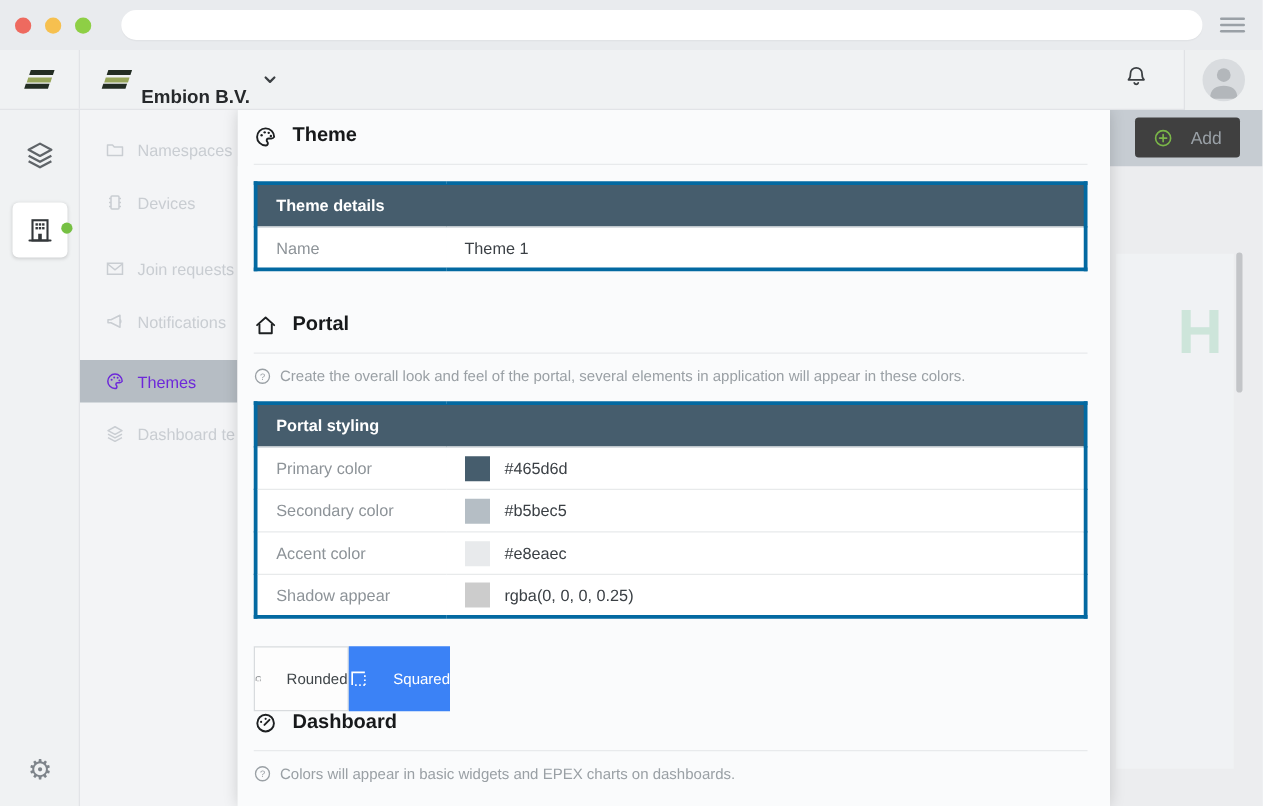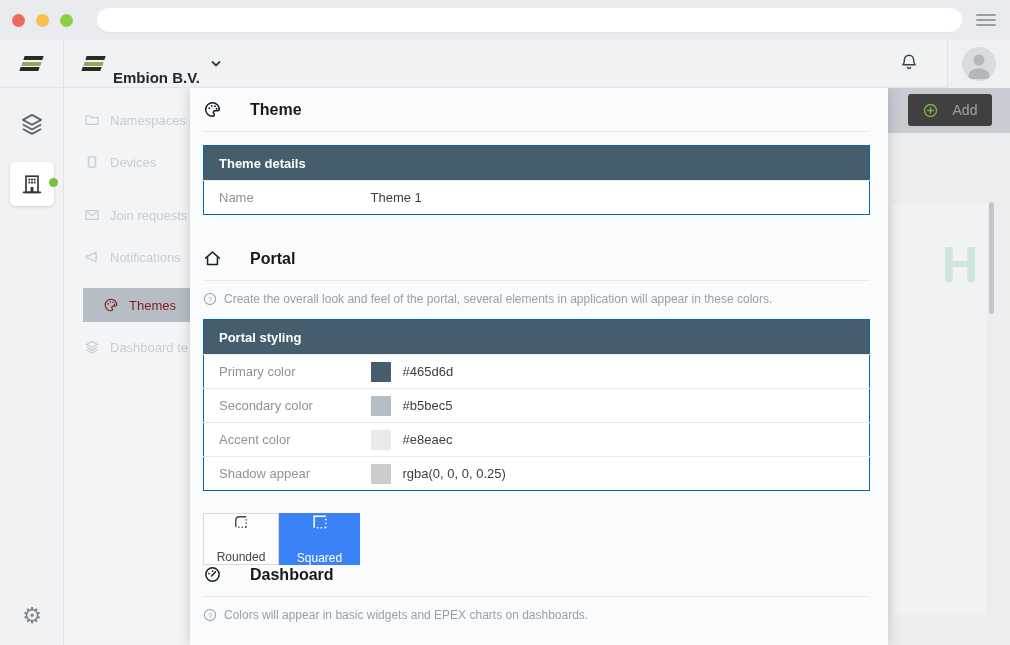--- a/index.html
+++ b/index.html
@@ -54,59 +54,59 @@
               background:#76c043; }
   .rail-gear { position:absolute; bottom:16px; left:0; width:64px; text-align:center;
                font-size:22px; color:#7e848a; cursor:pointer; }
 
   
   .subbar { position:absolute; top:48px; left:64px; bottom:0; width:126px; background:#f3f4f6;
             overflow:hidden; z-index:10; }
   .sub-item { display:flex; align-items:center; gap:10px; height:34px; padding-left:20px;
               font-size:13px; color:#c9cdd2; white-space:nowrap; cursor:pointer; }
   .sub-item svg { flex:0 0 16px; }
-  .sub-item.selected { background:#b6bdc4; color:#7f1d1d;margin-left:19px; }
+  .sub-item.selected { background:#b6bdc4; color:#6d28d9; }
 
   
   .bg-page { position:absolute; top:48px; left:190px; right:0; bottom:0; background:#ecedef; z-index:5; }
   .bg-toolbar { height:45px; background:#c6ccd2; position:relative; }
   .add-btn { position:absolute; right:18px; top:6px; width:84px; height:32px; background:#404040;
              border:none; border-radius:3px; display:flex; align-items:center; justify-content:center;
              gap:15px; font-size:14px; color:#9aa1a7; cursor:pointer; }
   .bg-card { position:absolute; left:703px; top:115px; width:94px; height:412px; background:#f0f2f4; }
   .watermark { position:absolute; left:752px; top:152px; font-size:50px; font-weight:bold;
                color:#cde5da; line-height:1; }
   .scroll-thumb { position:absolute; right:16px; top:114px; width:5px; height:112px;
                   border-radius:3px; background:#c3c5c8; cursor:pointer; }
 
   
   .panel { position:absolute; top:48px; left:190px; width:698px; bottom:0; background:#fafbfc;
            box-shadow:0 0 12px rgba(0,0,0,0.18); z-index:25; padding:12px 18px 0 13px; overflow:hidden; }
 
-  .sec-head { display:flex; align-items:center; gap:28px; }
+  .sec-head { display:flex; gap:12px; }
   .sec-head svg { flex:0 0 auto; color:#1d2022; }
   .sec-title { font-size:16px; font-weight:bold; color:#17191b; }
   .divider { height:1px; background:#e8eaec; margin-top:12px; }
 
   .hint { display:flex; align-items:center; gap:7px; margin-top:11px; font-size:12px; color:#9aa0a5; }
   .hint svg { color:#9aa0a5; flex:0 0 auto; }
 
   table.grid { width:100%; border-collapse:collapse; margin-top:13px;
-               border:1px solid #0369a1; }
+               border:3px solid #0369a1; }
   .grid th { text-align:left; color:#ffffff; font-size:13px; font-weight:bold;
              padding:0 15px; height:35px; }
   .grid td { background:#ffffff; height:34px; font-size:13px; border-top:1px solid #e8eaeb;
              padding:0 15px; }
   .grid td.lbl { width:152px; color:#8d9398; }
   .grid td.val { color:#3b4045; }
   .val-flex { display:flex; align-items:center; gap:12px; }
   .swatch { width:20px; height:20px; display:inline-block; flex:0 0 20px; }
 
   .shape-row { display:flex; margin-top:22px; }
-  .shape-btn { width:76px; height:52px; display:flex; flex-direction:column; align-items:center;
+  .shape-btn { width:76px; height:52px; display:flex; align-items:center;
                justify-content:center; gap:20px; font-size:12px; cursor:pointer;
                background:#fdfdfd; border:1px solid #d8dbde; color:#3f4549; }
   .shape-btn.selected { width:81px; border:none; color:#ffffff; }
 
   .mt-portal { margin-top:34px; }
   .mt-dash { }
 </style>
 </head>
 <body>
 

